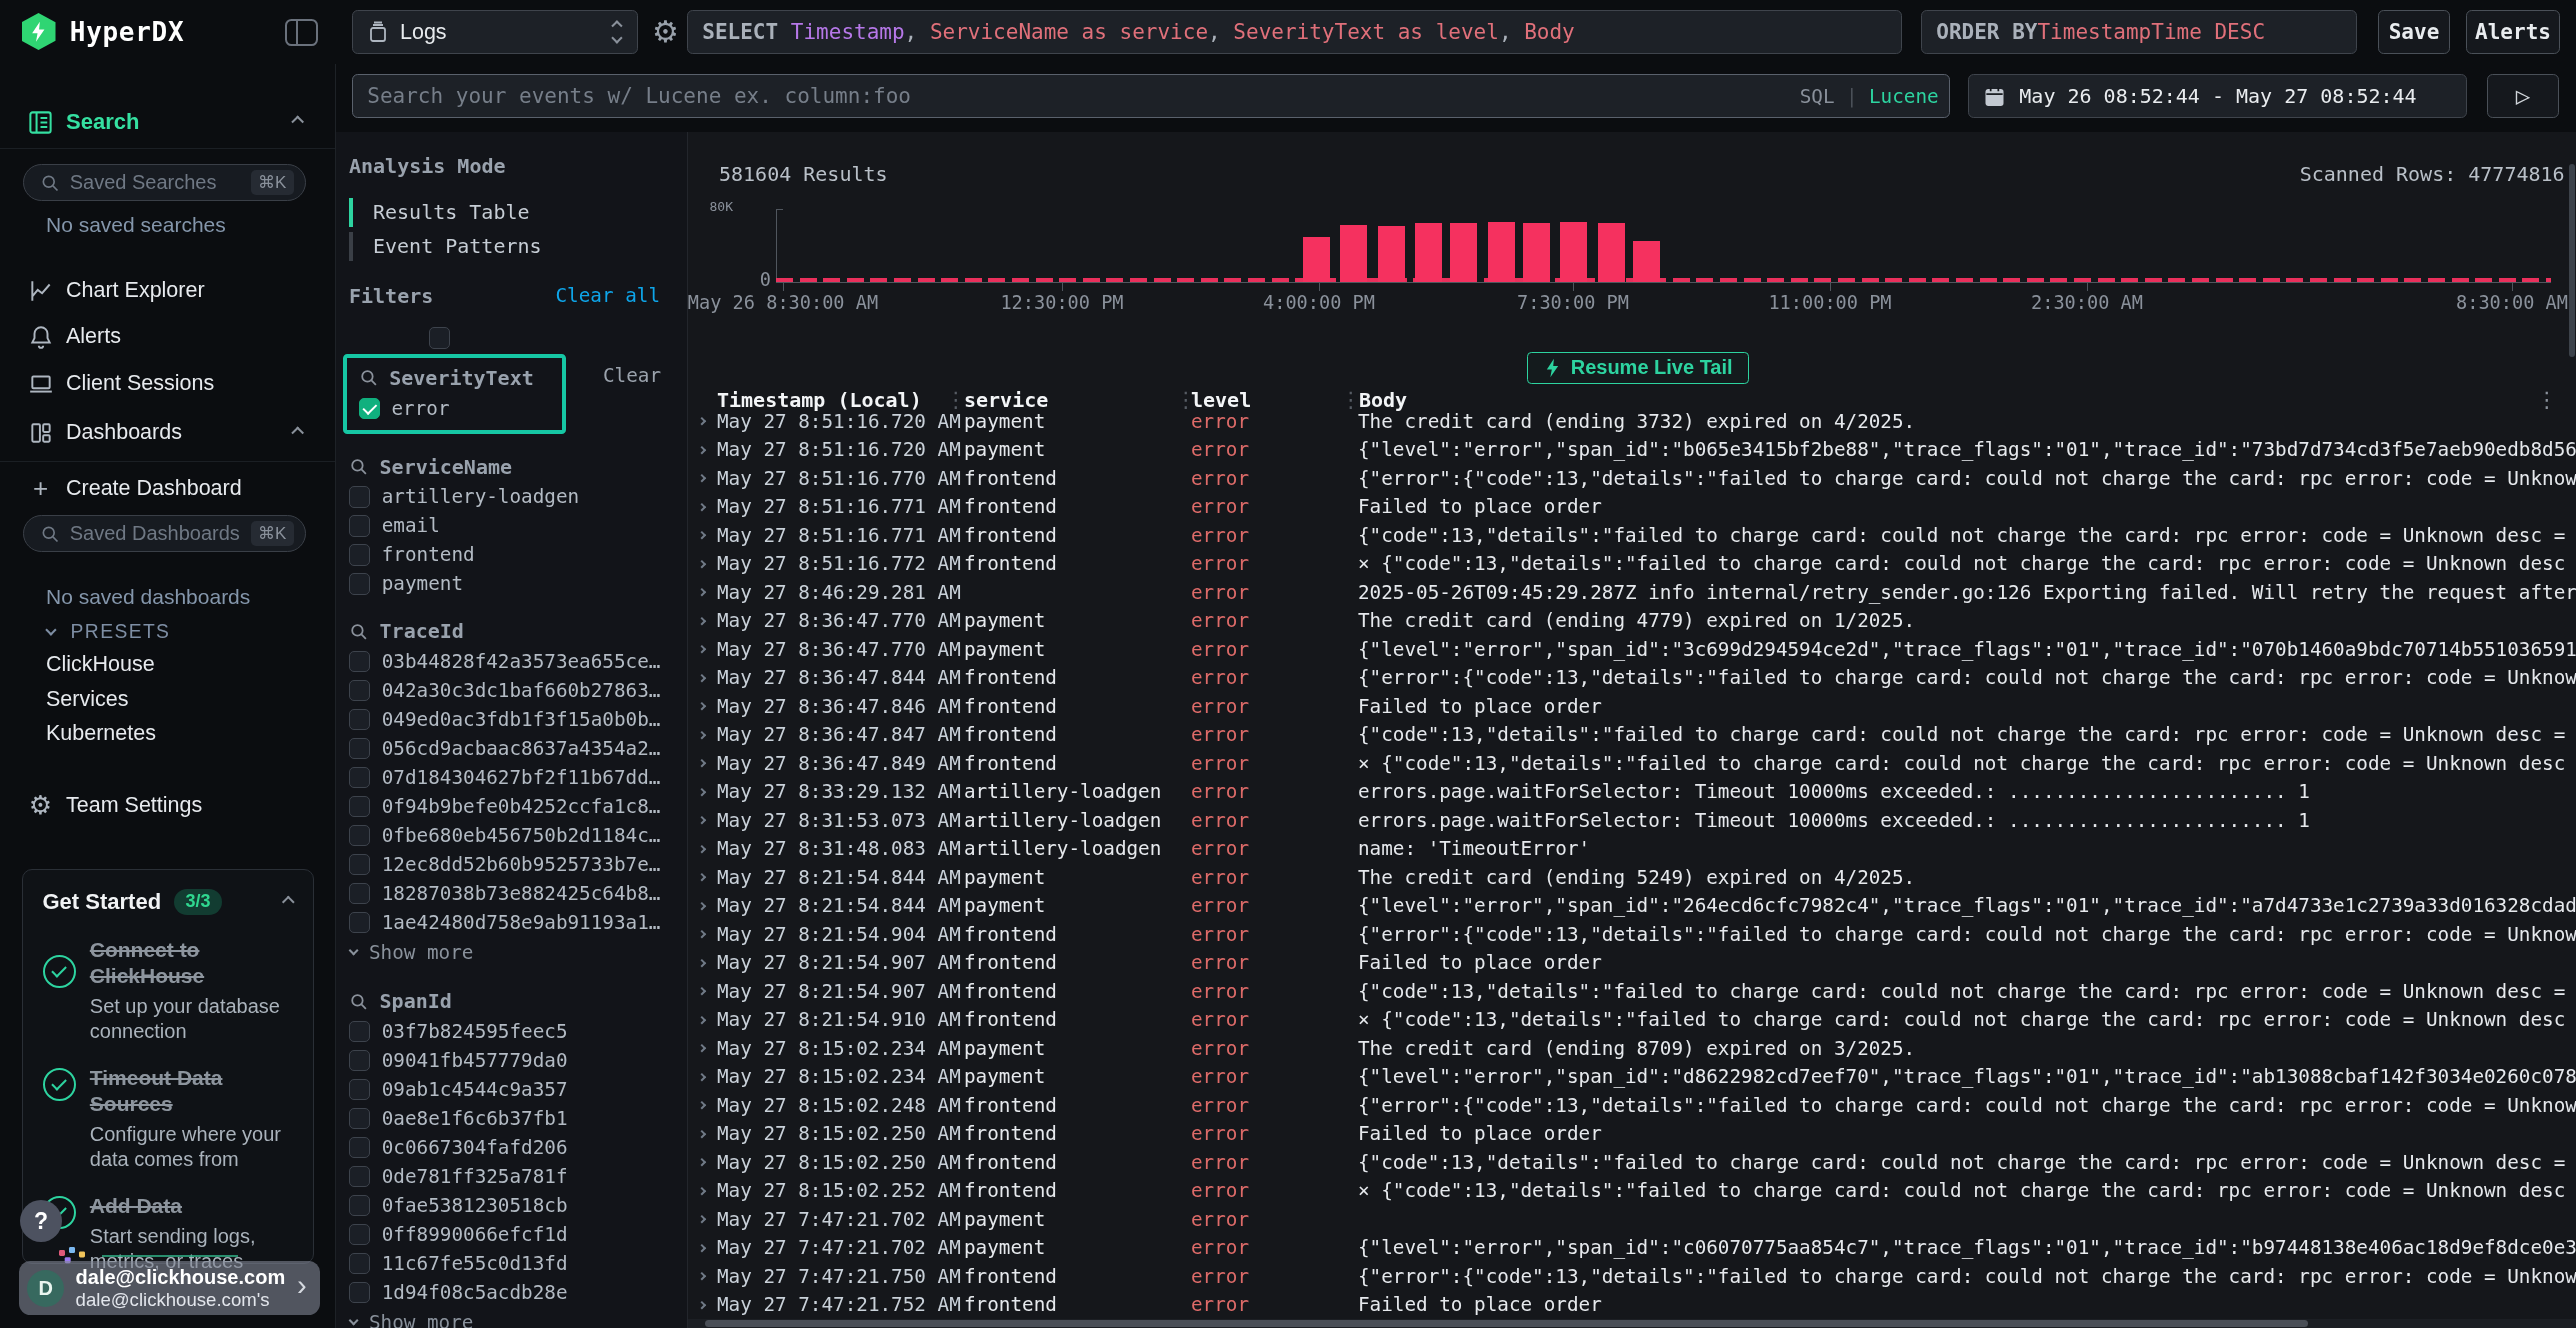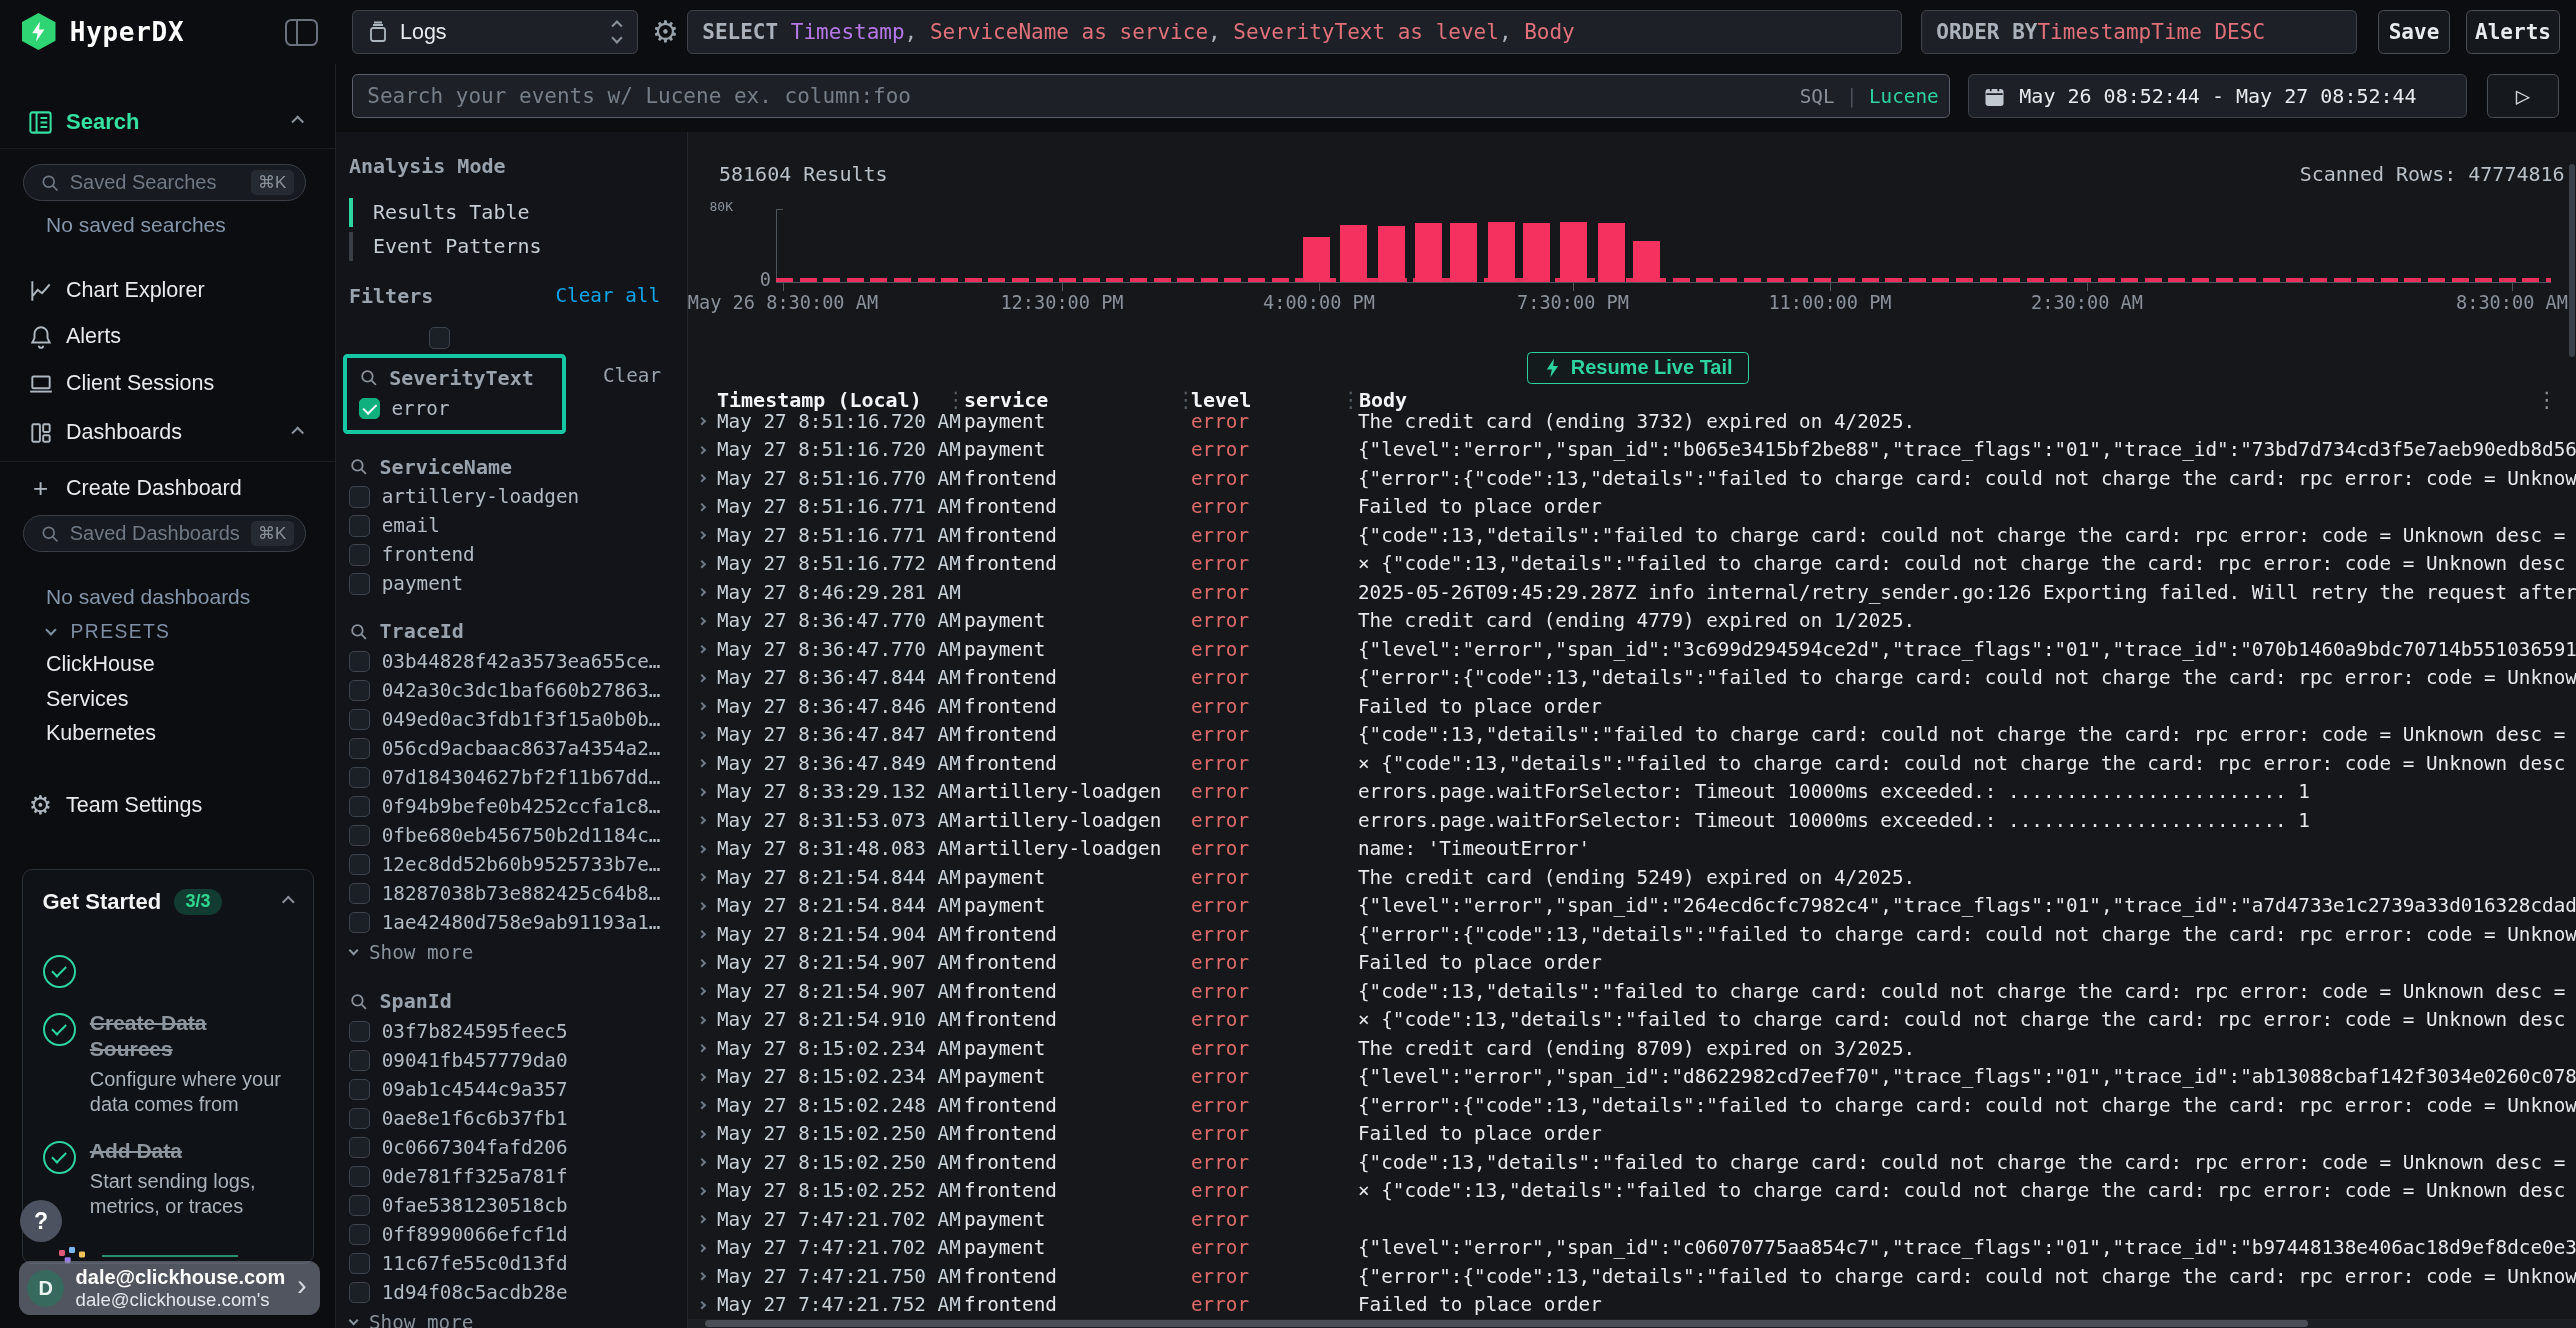--- a/index.html
+++ b/index.html
@@ -325,25 +325,29 @@
     </div>
 
     <div class="gs-card">
       <div class="gs-head">
         <span class="gs-title">Get Started</span>
         <span class="gs-badge">3/3</span>
         <i class="gs-chev"></i>
       </div>
       <div class="gs-step">
         <span class="gs-check"></span>
+        <span>
+          <div class="gs-step-title">Connect to ClickHouse</div>
+          <div class="gs-step-sub">Set up your database connection</div>
+        </span>
       </div>
       <div class="gs-step">
         <span class="gs-check" style="margin-top:2.9px"></span>
         <span>
-          <div class="gs-step-title">Create Data Sources</div>
+          <div class="gs-step-title">Timeout Data Sources</div>
           <div class="gs-step-sub">Configure where your data comes from</div>
         </span>
       </div>
       <div class="gs-step">
         <span class="gs-check" style="margin-top:2.9px"></span>
         <span>
           <div class="gs-step-title">Add Data</div>
           <div class="gs-step-sub">Start sending logs, metrics, or traces</div>
         </span>
       </div>

